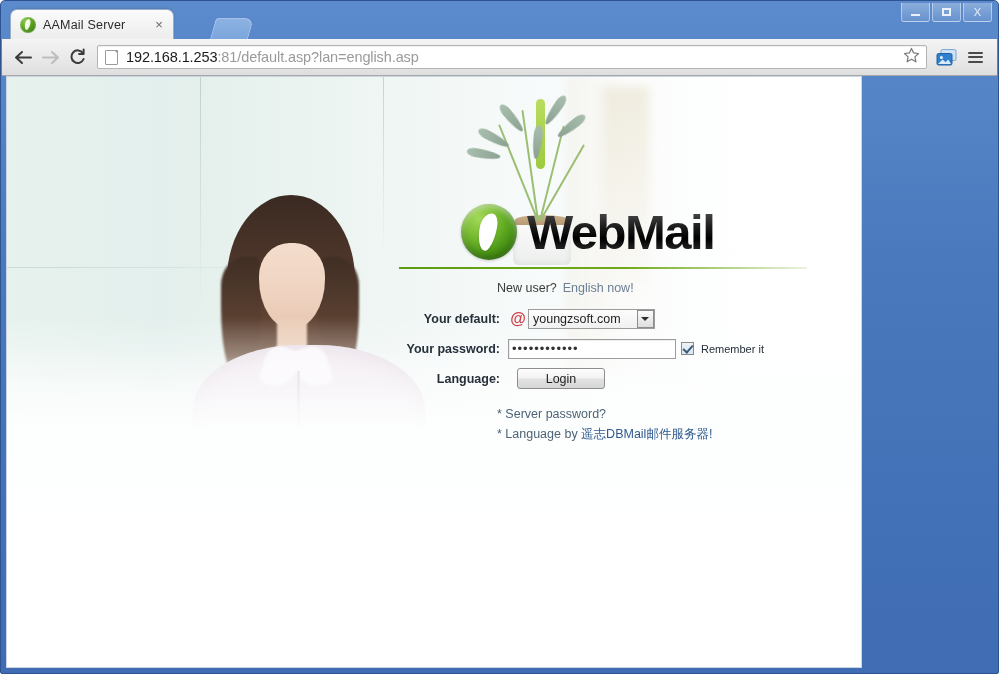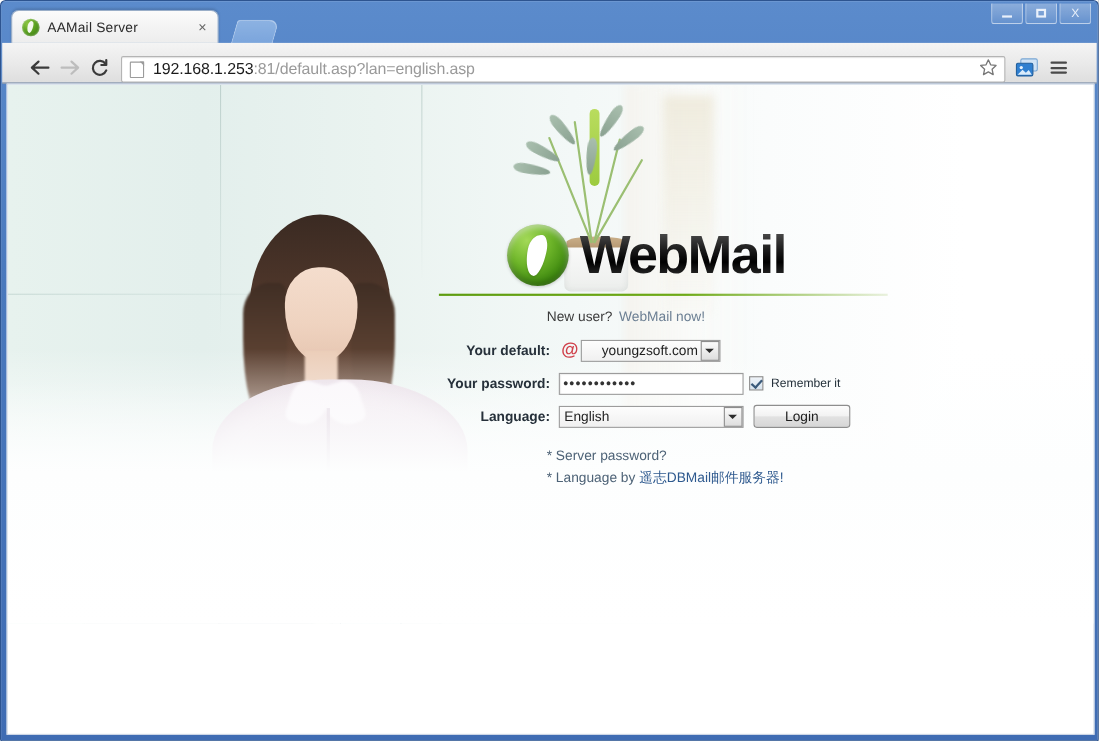--- a/index.html
+++ b/index.html
@@ -34,21 +34,21 @@
     position: absolute;
     left: 0; top: 0;
     width: 100%;
     height: 38px;
   }
 
   .tab {
     position: absolute;
     left: 9px;
     top: 8px;
-    width: 189px;
+    width: 164px;
     height: 30px;
     background: linear-gradient(to bottom, #fbfbfb 0%, #f2f2f2 60%, #ededed 100%);
     border: 1px solid #9aaec8;
     border-bottom: none;
     border-radius: 7px 7px 0 0;
     box-sizing: border-box;
     display: flex;
     align-items: center;
     padding: 0 6px 0 9px;
     box-shadow: 0 -1px 2px rgba(0,0,0,.12);
@@ -138,22 +138,22 @@
   
   .toolbar {
     position: absolute;
     left: 1px; top: 38px;
     width: calc(100% - 2px);
     height: 37px;
     background: linear-gradient(to bottom, #f4f4f4 0%, #e9e9e9 55%, #dedede 100%);
     border-bottom: 1px solid #a7a7a7;
     box-sizing: border-box;
     display: flex;
-    align-items: flex-end;
-    padding: 0 21px;
+    align-items: center;
+    padding: 0 8px;
   }
   .navbtn {
     width: 27px; height: 27px;
     display: flex;
     align-items: center;
     justify-content: center;
     flex: 0 0 auto;
   }
   .navbtn svg { display: block; }
 
@@ -212,21 +212,21 @@
     background: #4a4a4a;
     margin: 2.5px 0;
     border-radius: 1px;
   }
 
   
   .viewport {
     position: absolute;
     left: 5px;
     top: 75px;
-    width: 989px;
+    width: 856px;
     height: 592px;
     background: #fff;
     overflow: hidden;
     border: 1px solid #c9d4e4;
     box-sizing: border-box;
   }
 
   
   .hero {
     position: relative;
@@ -536,21 +536,21 @@
     background: linear-gradient(to bottom, #fdfdfd, #f0f0f0);
     box-sizing: border-box;
     display: flex;
     align-items: center;
     justify-content: space-between;
     font-size: 12.5px;
     color: #1f1f1f;
     padding-left: 4px;
     flex: 0 0 auto;
   }
-  .sel-domain { width: 127px; justify-content: flex-end; }
+  .sel-domain { width: 127px; }
   .sel-lang { width: 168px; }
   .arrowbox {
     width: 17px;
     height: 18px;
     margin: 0 0.5px 0 2px;
     border: 1px solid #8d8d8d;
     background: linear-gradient(to bottom, #fbfbfb, #dedede);
     display: flex;
     align-items: center;
     justify-content: center;
@@ -738,21 +738,21 @@
         <div class="desk"></div>
 
         <div class="panel">
           <div class="brand">
             <div class="brand-mark"></div>
             <div class="brand-text">WebMail</div>
           </div>
           <div class="rule"></div>
 
           <div class="newuser">
-            <span>New user?</span><span class="lnk">WebMail now!</span>
+            <span>New user?</span><span class="lnk">English now!</span>
           </div>
 
           <div class="form">
             <div class="row">
               <div class="lbl">Your default:</div>
               <div class="at">@</div>
               <div class="sel sel-domain">
                 <span>youngzsoft.com</span>
                 <span class="arrowbox">
                     <span class="caret"></span>
@@ -764,26 +764,20 @@
               <div class="lbl">Your password:</div>
               <div class="txt">
                   <span class="dots">••••••••••••</span>
                 </div>
               <div class="chk"></div>
               <div class="chk-lbl">Remember it</div>
             </div>
 
             <div class="row">
               <div class="lbl">Language:</div>
-              <div class="sel sel-lang">
-                <span>English</span>
-                <span class="arrowbox">
-                    <span class="caret"></span>
-                  </span>
-              </div>
               <div class="btn">Login</div>
             </div>
           </div>
 
           <div class="links">
             <div>* Server password?</div>
             <div><span>* Language by </span><span class="zh">遥志DBMail邮件服务器!</span></div>
           </div>
         </div>
       </div>

